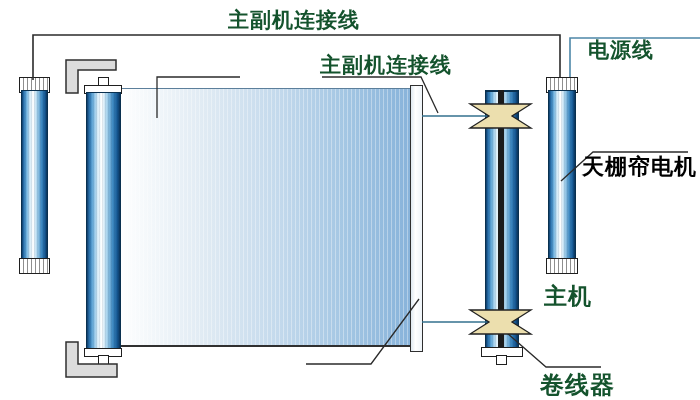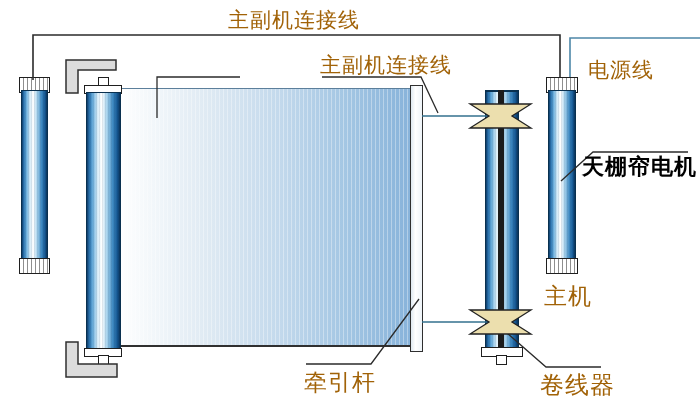--- a/index.html
+++ b/index.html
@@ -1,18 +1,18 @@
 <!DOCTYPE html>
 <html><head>
 <meta charset="utf-8">
 <style>
   html,body{margin:0;padding:0;background:#fff;}
   .scene{position:relative;width:700px;height:400px;background:#ffffff;
          font-family:"Liberation Sans","DejaVu Sans",sans-serif;overflow:hidden;}
-  .label{position:absolute;color:#a16207;font-weight:400;white-space:nowrap;
+  .label{position:absolute;color:#14532d;font-weight:700;white-space:nowrap;
          letter-spacing:1px;z-index:10;}
   .label-bold{color:#000;font-weight:900;margin-top:28px;}
   
   .tube{position:absolute;border:1px solid #09304f;
     background-image:
       repeating-linear-gradient(90deg, rgba(10,50,88,0.10) 0 1px, rgba(0,0,0,0) 1px 3px),
       linear-gradient(90deg,#0e3f6e 0%,#2e77b2 8%,#6db0dd 18%,#d6ecf8 32%,#ffffff 45%,
                       #abd5ee 60%,#3f8ac2 78%,#155792 92%,#0a3258 100%);}
   
   .cap{position:absolute;border:1.5px solid #1f1f1f;
@@ -78,18 +78,17 @@
     <path d="M688,152 L593,152 L561,181" fill="none" stroke="#2b2b2b" stroke-width="1.3"></path>
     <path d="M306,364 L371,364 L419,299" fill="none" stroke="#2b2b2b" stroke-width="1.3"></path>
     <path d="M507,333 L546,367 L601,367" fill="none" stroke="#2b2b2b" stroke-width="1.3"></path>
 
     <path d="M470,104 L531,104 L512,116 L531,128 L470,128 L489,116 Z" fill="#ecdfae" stroke="#222222" stroke-width="1.3"></path>
     <path d="M470,310 L531,310 L512,322 L531,334 L470,334 L489,322 Z" fill="#ecdfae" stroke="#222222" stroke-width="1.3"></path>
   </svg>
 
   <div class="label" style="left:228px;top:6px;font-size:21px">主副机连接线</div>
   <div class="label" style="left:320px;top:51px;font-size:21px">主副机连接线</div>
-  <div class="label" style="left:588px;top:56px;font-size:21px">电源线</div>
+  <div class="label" style="left:588px;top:36px;font-size:21px">电源线</div>
   <div class="label label-bold" style="left:582px;top:124px;font-size:22px">天棚帘电机</div>
   <div class="label" style="left:544px;top:281px;font-size:23px">主机</div>
-  <div class="label" style="left:304px;top:367px;font-size:23px">牵引杆</div>
   <div class="label" style="left:540px;top:369px;font-size:24px">卷线器</div>
 </div>
 
 </body></html>

